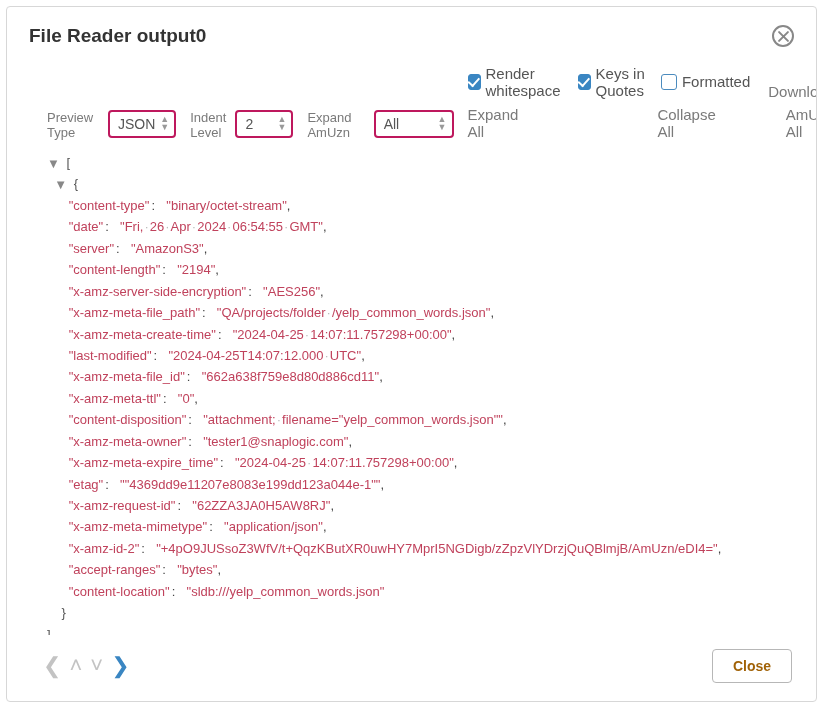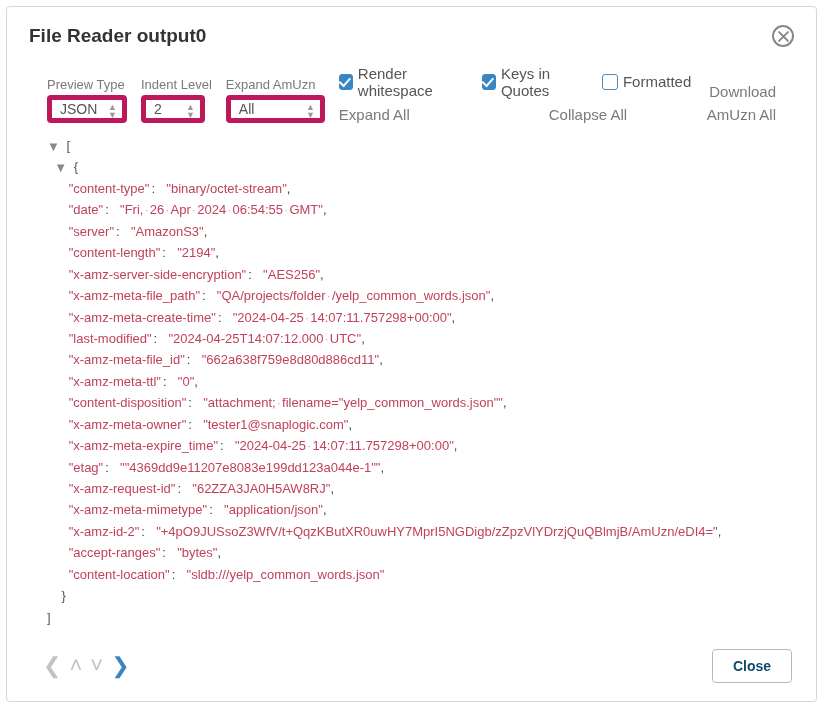--- a/index.html
+++ b/index.html
@@ -49,29 +49,29 @@
     padding: 4px 40px 6px 40px;
     display: flex;
     flex-direction: column;
     gap: 6px;
   }
   .toolbar-row1 {
     display: flex;
     align-items: flex-end;
     gap: 14px;
   }
-  .control-group { display: flex; flex-direction: column; gap: 3px; }
+  .control-group { display: flex; flex-direction: row; gap: 3px; }
   .control-label {
     font-size: 13px;
     color: #7a7a7a;
     font-weight: 500;
   }
   .select-box {
     position: relative;
-    border: 5px solid #be185d;
+    border: 2px solid #be185d;
     border-radius: 4px;
     height: 28px;
     display: flex;
     align-items: center;
     padding: 0 22px 0 8px;
     font-size: 14px;
     color: #555;
     background: #fff;
     min-width: 58px;
   }
@@ -174,21 +174,21 @@
   }
   .nav-arrows span { font-size: 22px; color: #c3c3c3; cursor: default; }
   .nav-arrows .enabled { color:#3a86c2; cursor:pointer; }
   .close-btn {
     border: 1px solid #b7b7b7;
     border-radius: 4px;
     background: #fff;
     padding: 8px 20px;
     font-size: 14px;
     font-weight: 600;
-    color: #0c4a6e;
+    color: #a16207;
     cursor: pointer;
   }
 </style>
 </head>
 <body>
 
 <div class="modal">
 
   <div class="header">
     <div class="title">File Reader output0</div>

